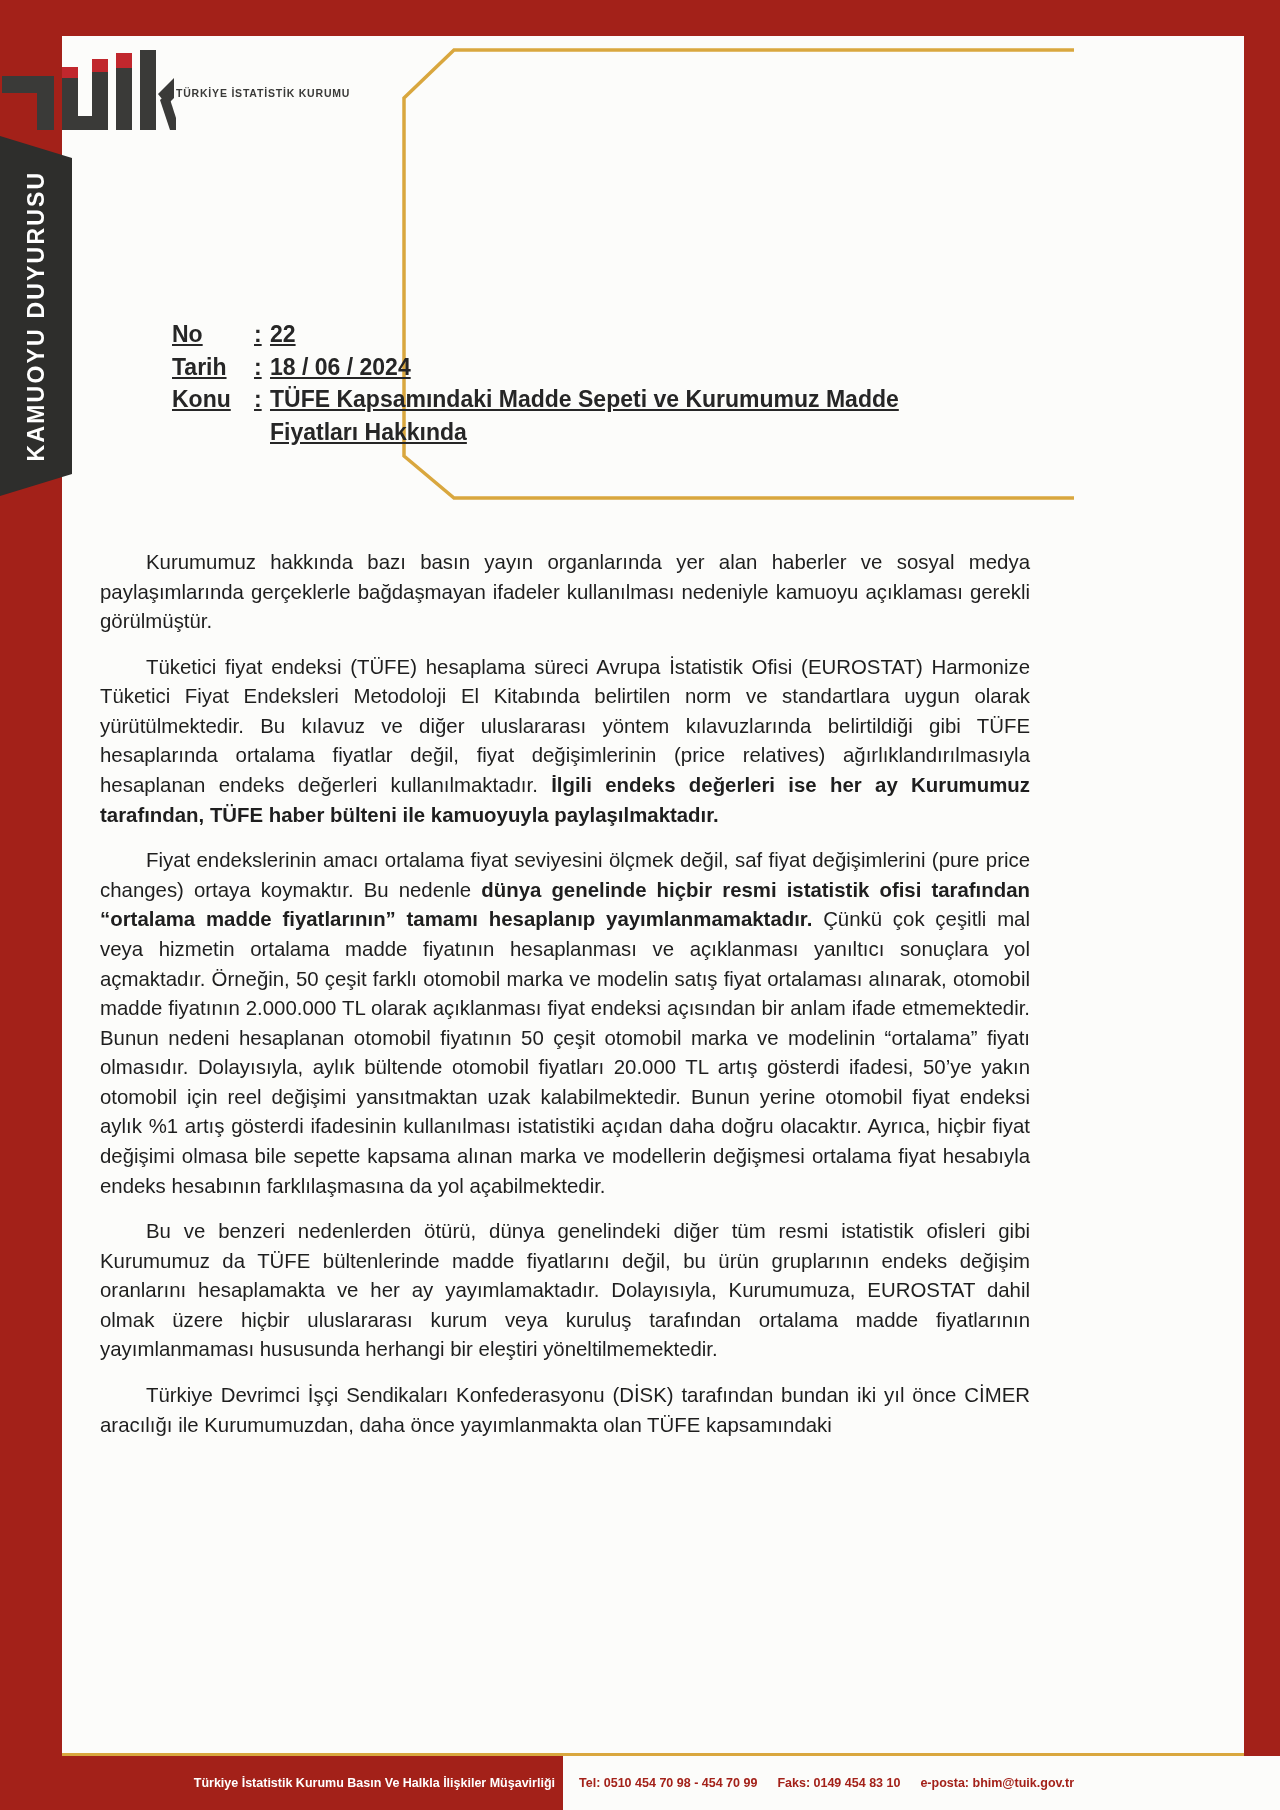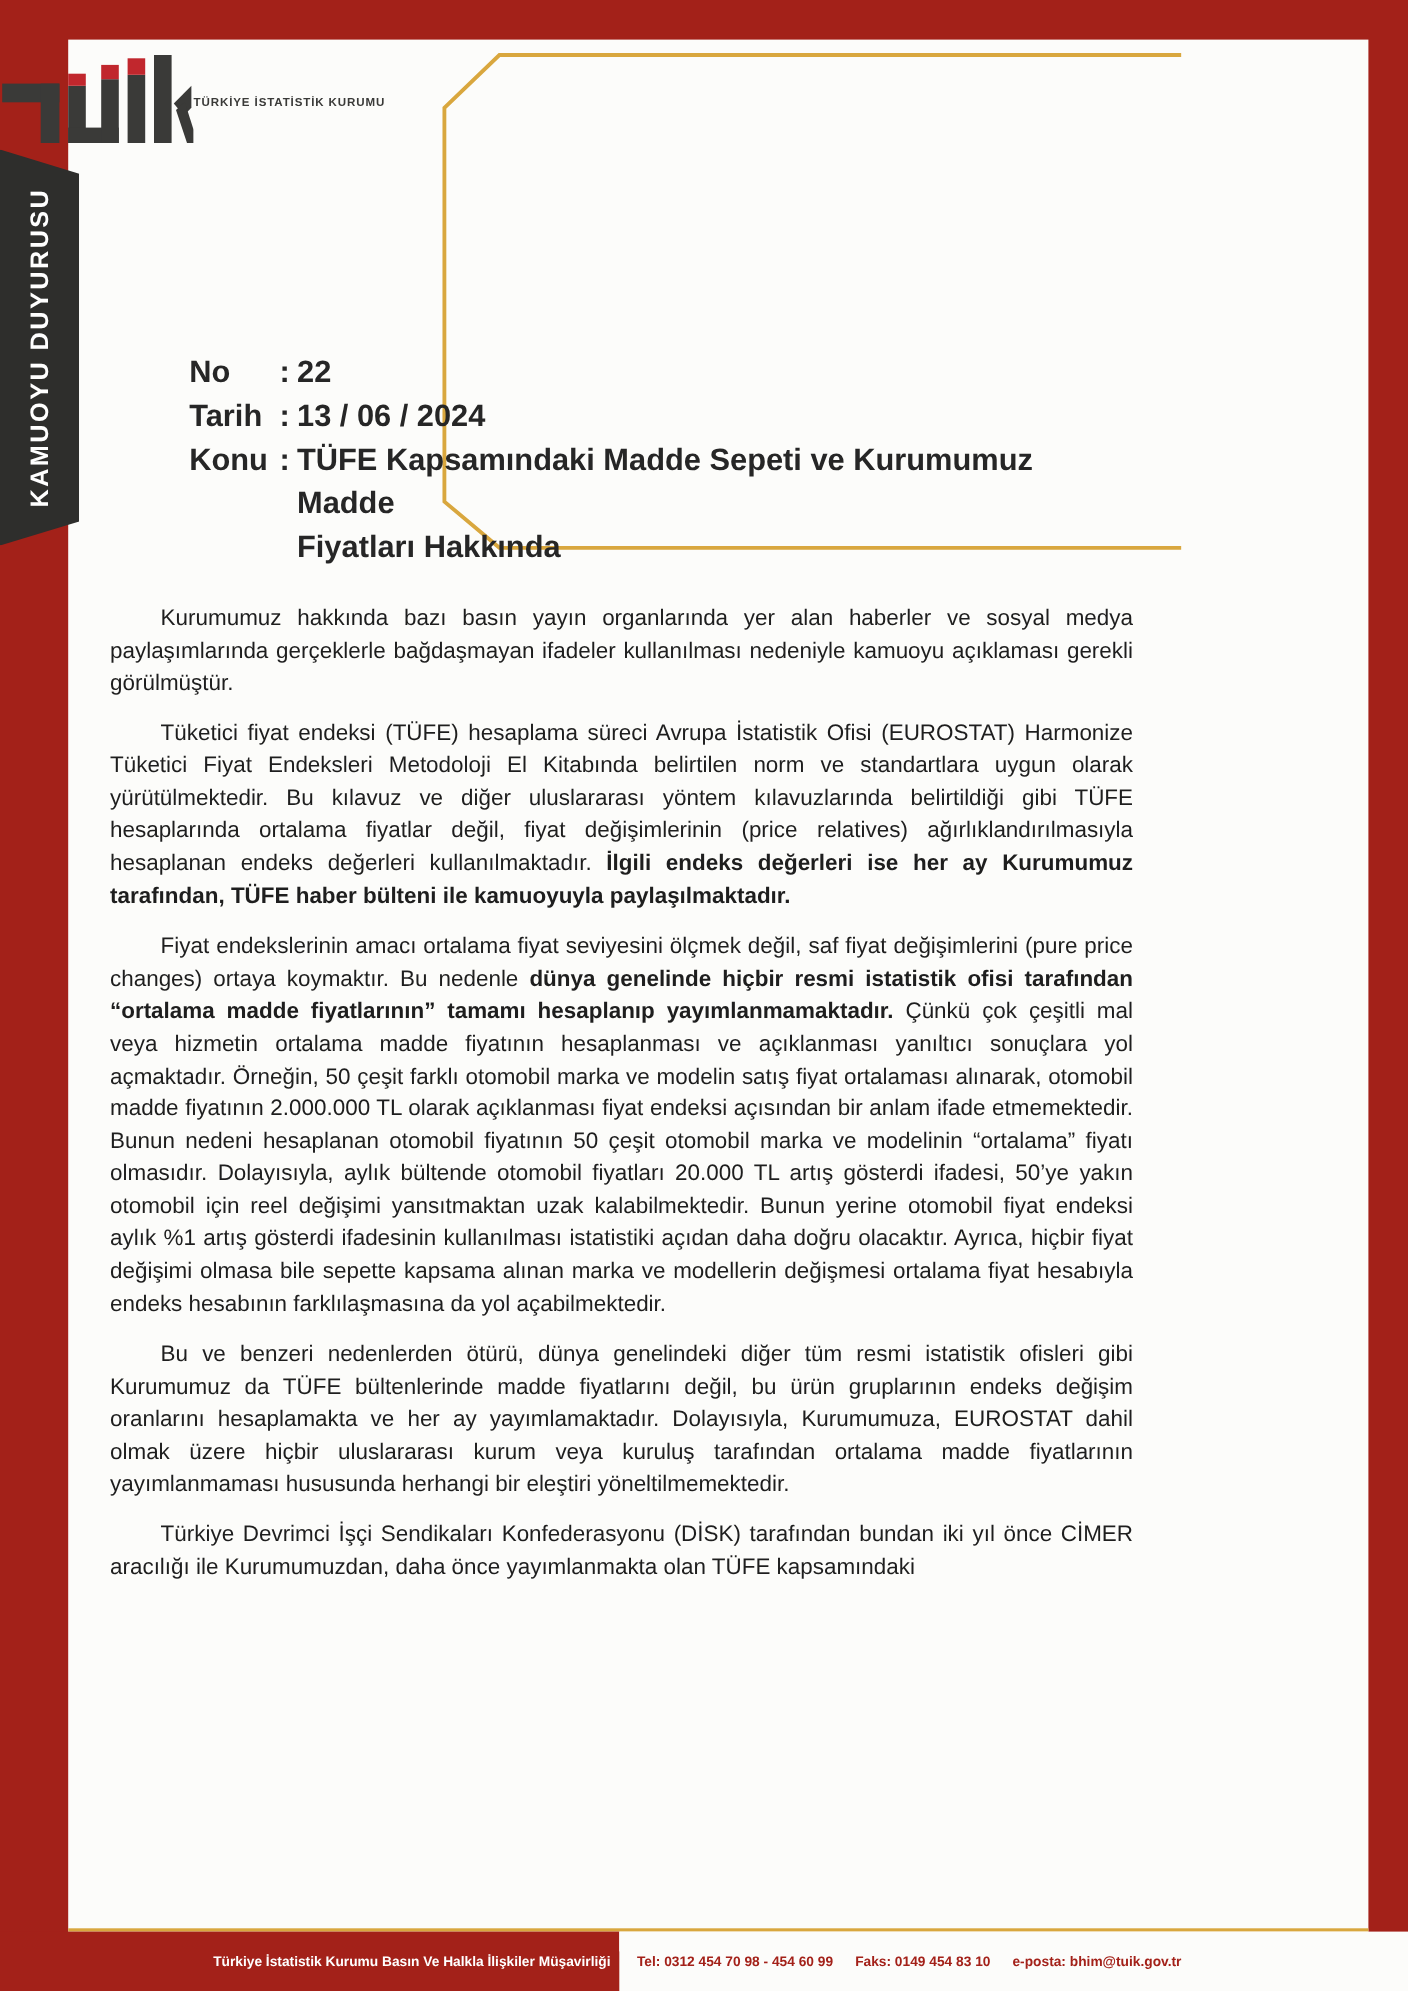--- a/index.html
+++ b/index.html
@@ -80,24 +80,25 @@
     margin-top: 5px;
     font-size: 27px; font-weight: bold;
     color: #262626; letter-spacing: 0.3px;
   }
 
   
   .meta {
     position: absolute;
     left: 172px; top: 318px;
     z-index: 5;
-    font-size: 28px;
+    font-size: 23px;
     font-weight: bold;
     color: #262626;
     line-height: 1.42;
+    text-decoration: underline;
   }
   .meta-row { display: flex; align-items: flex-start; }
   .meta-key { width: 82px; flex: none; }
   .meta-sep { width: 16px; flex: none; }
   .meta-val { max-width: 700px; }
   .meta-val-cont { margin-left: 98px; }
 
   
   .body-col {
     position: absolute;
@@ -200,21 +201,21 @@
 
 <div class="meta">
   <div class="meta-row">
     <span class="meta-key">No</span>
     <span class="meta-sep">:</span>
     <span class="meta-val">22</span>
   </div>
   <div class="meta-row">
     <span class="meta-key">Tarih</span>
     <span class="meta-sep">:</span>
-    <span class="meta-val">13 / 06 / 2024</span>
+    <span class="meta-val">18 / 06 / 2024</span>
   </div>
   <div class="meta-row">
     <span class="meta-key">Konu</span>
     <span class="meta-sep">:</span>
     <span class="meta-val">TÜFE Kapsamındaki Madde Sepeti ve Kurumumuz Madde</span>
   </div>
   <div class="meta-val-cont">Fiyatları Hakkında</div>
 </div>
 
 <div class="body-col">
@@ -233,16 +234,16 @@
   <p class="para">Türkiye Devrimci İşçi Sendikaları Konfederasyonu (DİSK) tarafından bundan iki yıl önce CİMER aracılığı ile Kurumumuzdan, daha önce yayımlanmakta olan TÜFE kapsamındaki</p>
 </div>
 
 <div class="footer-gold"></div>
 
 <div class="footer-bar">
   <span class="footer-left-text">Türkiye İstatistik Kurumu Basın Ve Halkla İlişkiler Müşavirliği</span>
 </div>
 
 <div class="footer-right">
-  <span>Tel: 0312 454 70 98 - 454 60 99</span>
+  <span>Tel: 0510 454 70 98 - 454 70 99</span>
   <span>Faks: 0149 454 83 10</span>
   <span>e-posta: bhim@tuik.gov.tr</span>
 </div>
 
 </body></html>

